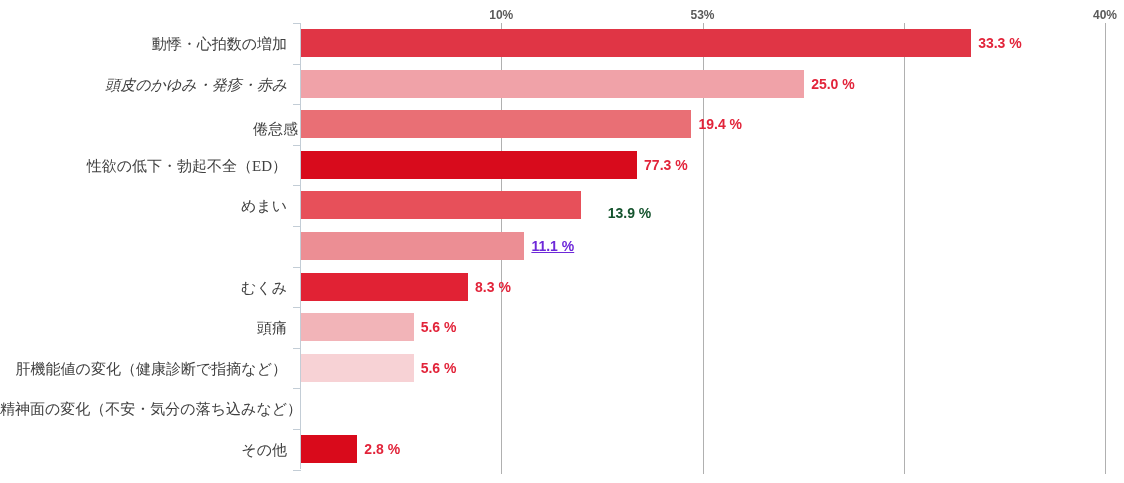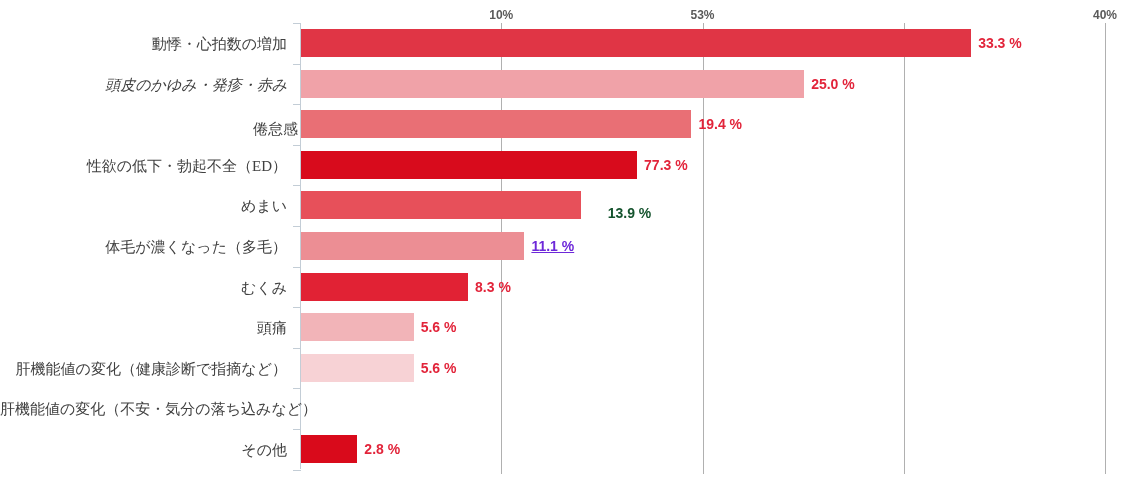--- a/index.html
+++ b/index.html
@@ -134,21 +134,20 @@
         <div class="bar-value" style="left: 644.087px; top: 13px; color: rgb(226, 36, 58);">77.3 %</div>
       </div>
       <div class="row" style="top: 185.4px;">
         <div class="tickmark" style="top: 0px;"></div>
         <div class="cat-label-wrap" style="top: 12px; padding-right: 6px; box-sizing: border-box;">めまい</div>
         <div class="bar" style="top: 6px; width: 279.738px; background: rgb(231, 80, 90);"></div>
         <div class="bar-value" style="left: 587.737px; top: 21px; color: #14532d; margin-left: 20px;">13.9 %</div>
       </div>
       <div class="row" style="top: 226px;">
         <div class="tickmark" style="top: 0px;"></div>
-        <div class="cat-label-wrap" style="top: 12px; padding-right: 6px; box-sizing: border-box;">体毛が濃くなった（多毛）</div>
         <div class="bar" style="top: 6px; width: 223.387px; background: rgb(236, 142, 148);"></div>
         <div class="bar-value" style="left: 531.388px; top: 13px; color: #6d28d9; text-decoration: underline;">11.1 %</div>
       </div>
       <div class="row" style="top: 266.6px;">
         <div class="tickmark" style="top: 0px;"></div>
         <div class="cat-label-wrap" style="top: 12px; padding-right: 6px; box-sizing: border-box;">むくみ</div>
         <div class="bar" style="top: 6px; width: 167.037px; background: rgb(225, 34, 52);"></div>
         <div class="bar-value" style="left: 475.038px; top: 13px; color: rgb(226, 36, 58);">8.3 %</div>
       </div>
       <div class="row" style="top: 307.2px;">
@@ -158,21 +157,21 @@
         <div class="bar-value" style="left: 420.7px; top: 13px; color: rgb(226, 36, 58);">5.6 %</div>
       </div>
       <div class="row" style="top: 347.8px;">
         <div class="tickmark" style="top: 0px;"></div>
         <div class="cat-label-wrap" style="top: 12px; padding-right: 6px; box-sizing: border-box;">肝機能値の変化（健康診断で指摘など）</div>
         <div class="bar" style="top: 6px; width: 112.7px; background: rgb(247, 210, 213);"></div>
         <div class="bar-value" style="left: 420.7px; top: 13px; color: rgb(226, 36, 58);">5.6 %</div>
       </div>
       <div class="row" style="top: 388.4px;">
         <div class="tickmark" style="top: 0px;"></div>
-        <div class="cat-label-wrap" style="top: 12px; padding-right: 6px; box-sizing: border-box;">肝機能値の変化（不安・気分の落ち込みなど）</div>
+        <div class="cat-label-wrap" style="top: 12px; padding-right: 6px; box-sizing: border-box;">精神面の変化（不安・気分の落ち込みなど）</div>
       </div>
       <div class="row" style="top: 429px;">
         <div class="tickmark" style="top: 0px;"></div>
         <div class="cat-label-wrap" style="top: 12px; padding-right: 6px; box-sizing: border-box;">その他</div>
         <div class="bar" style="top: 6px; width: 56.35px; background: rgb(217, 10, 27);"></div>
         <div class="bar-value" style="left: 364.35px; top: 13px; color: rgb(226, 36, 58);">2.8 %</div>
       </div>
       <div class="row" style="top: 469.6px;">
         <div class="tickmark" style="top: 0px;"></div>
       </div>

